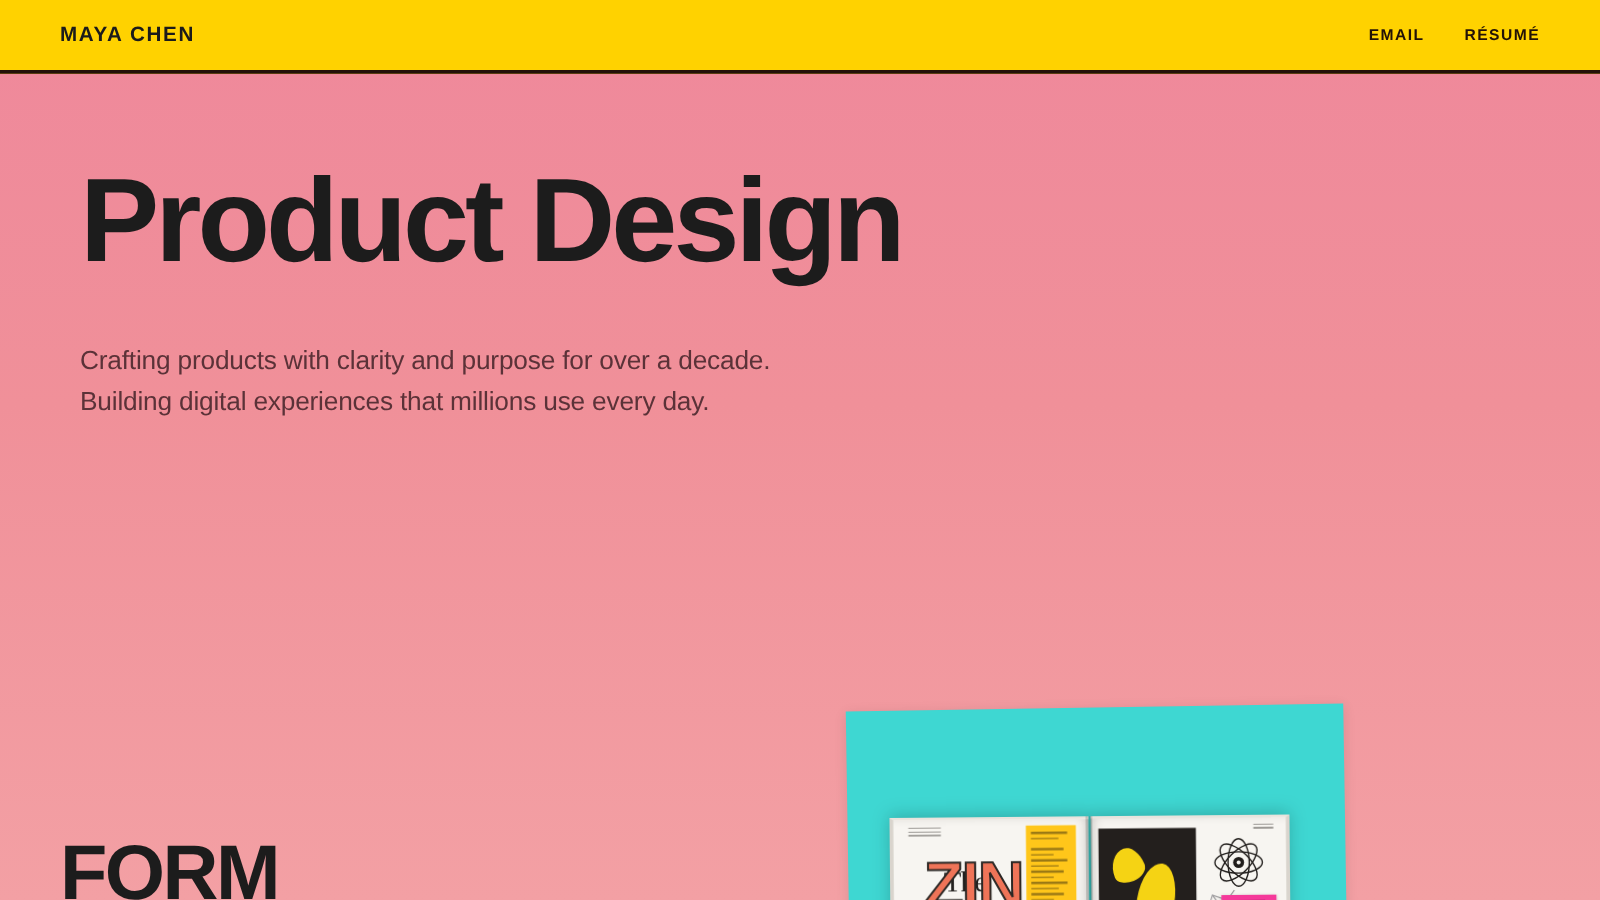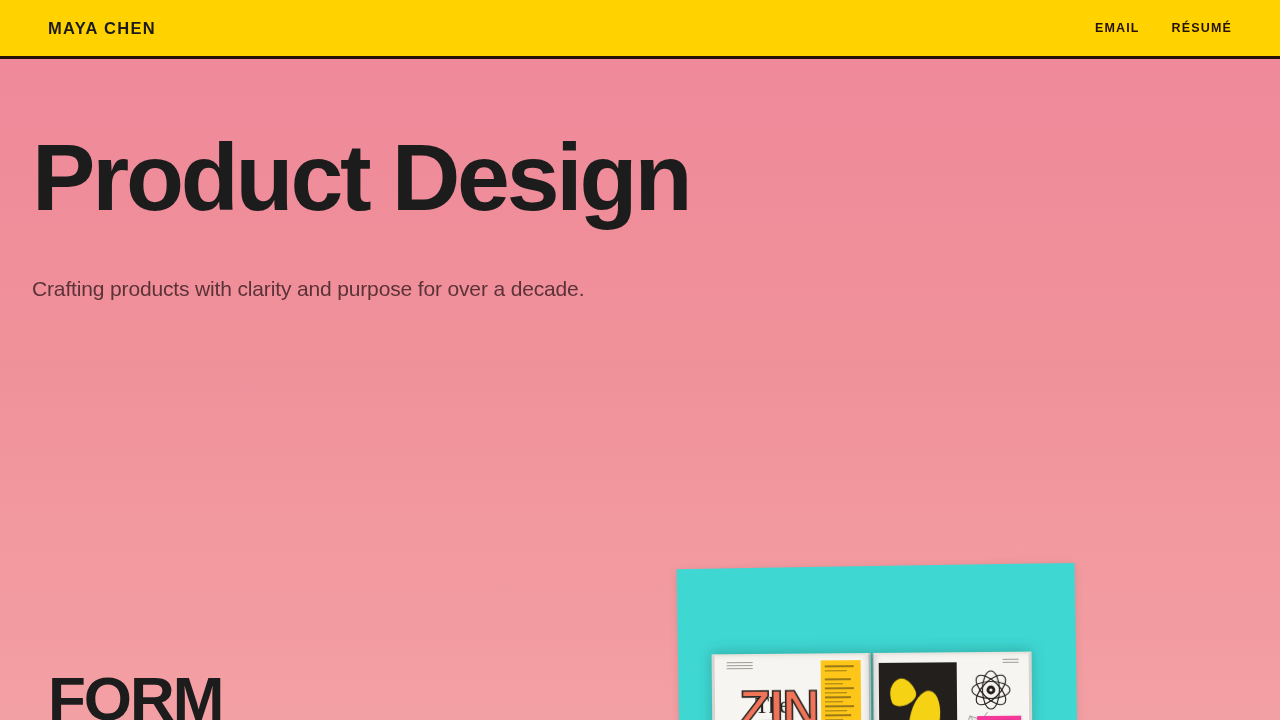--- a/index.html
+++ b/index.html
@@ -64,21 +64,21 @@
     text-decoration: none;
     white-space: nowrap;
     cursor: pointer;
   }
 
   
   #hero {
     position: absolute;
     top: 59px; left: 0;
     width: 1280px;
-    padding: 72px 48px 0 32px;
+    padding: 72px 48px 0 64px;
     z-index: 20;
   }
 
   #hero-title {
     font-size: 95px;
     font-weight: bold;
     line-height: 0.98;
     letter-spacing: -3.2px;
     color: #1c1c1c;
     margin: 0;
@@ -306,20 +306,21 @@
     </nav>
   </header>
 
   <section id="hero">
     <h1 id="hero-title">
       <span class="line">Product Design</span>
     </h1>
 
     <p id="hero-subtitle">
       <span class="sub-line">Crafting products with clarity and purpose for over a decade.</span>
+      <span class="sub-line">Building digital experiences that millions use every day.</span>
     </p>
   </section>
 
   <h2 id="section-heading">FORM</h2>
 
   <figure id="magazine-photo">
 
     <div id="turquoise-backdrop"></div>
 
     <div id="open-book">

